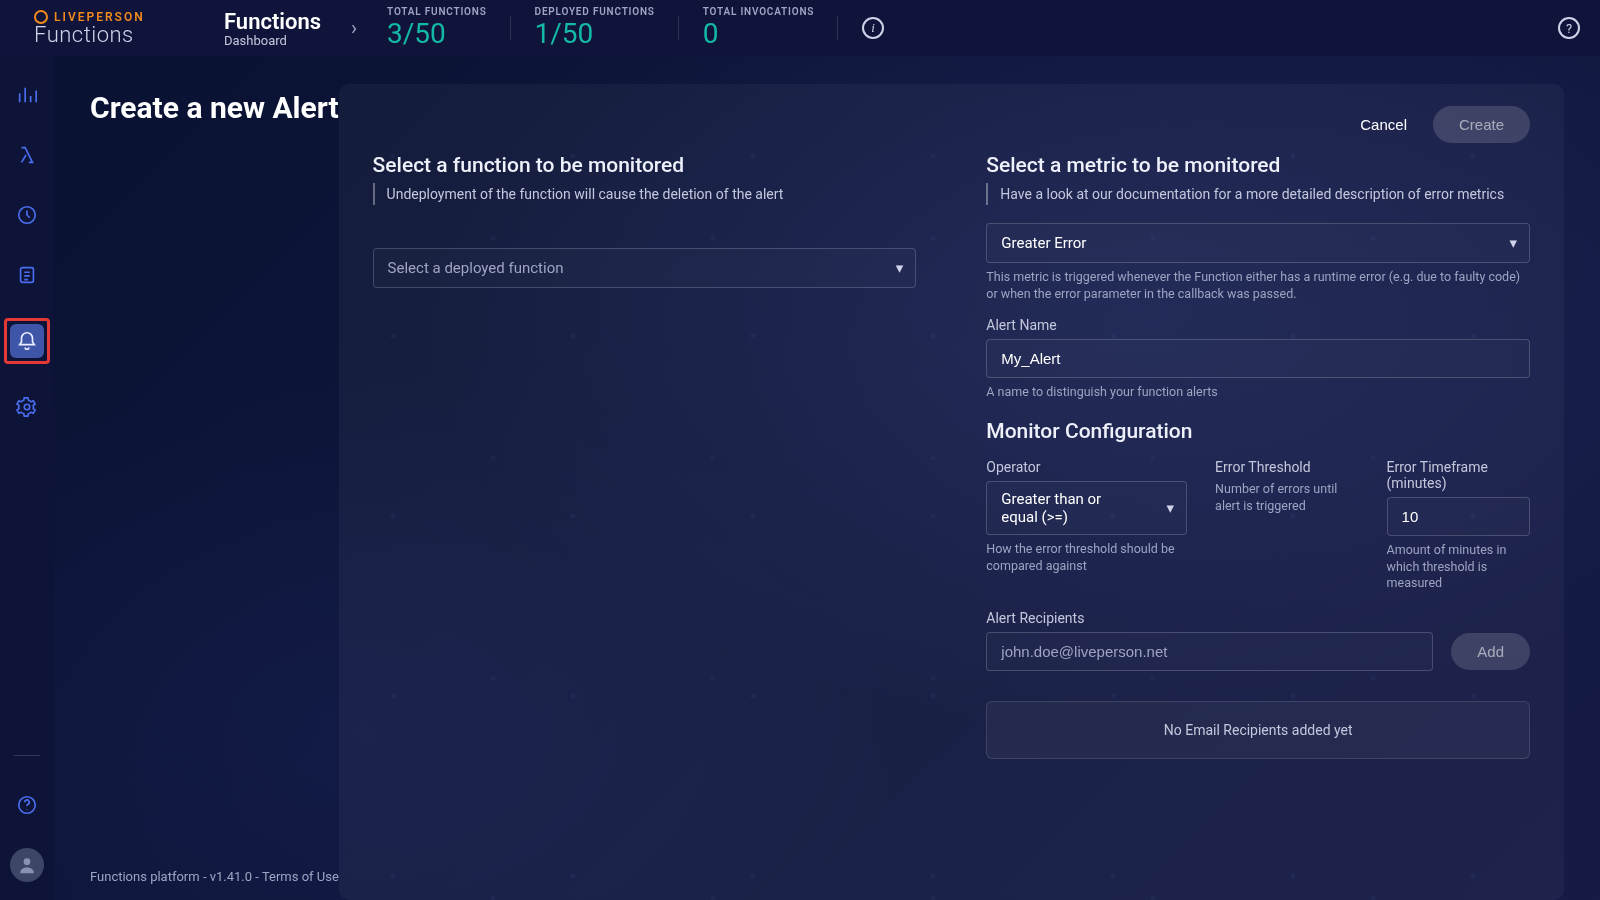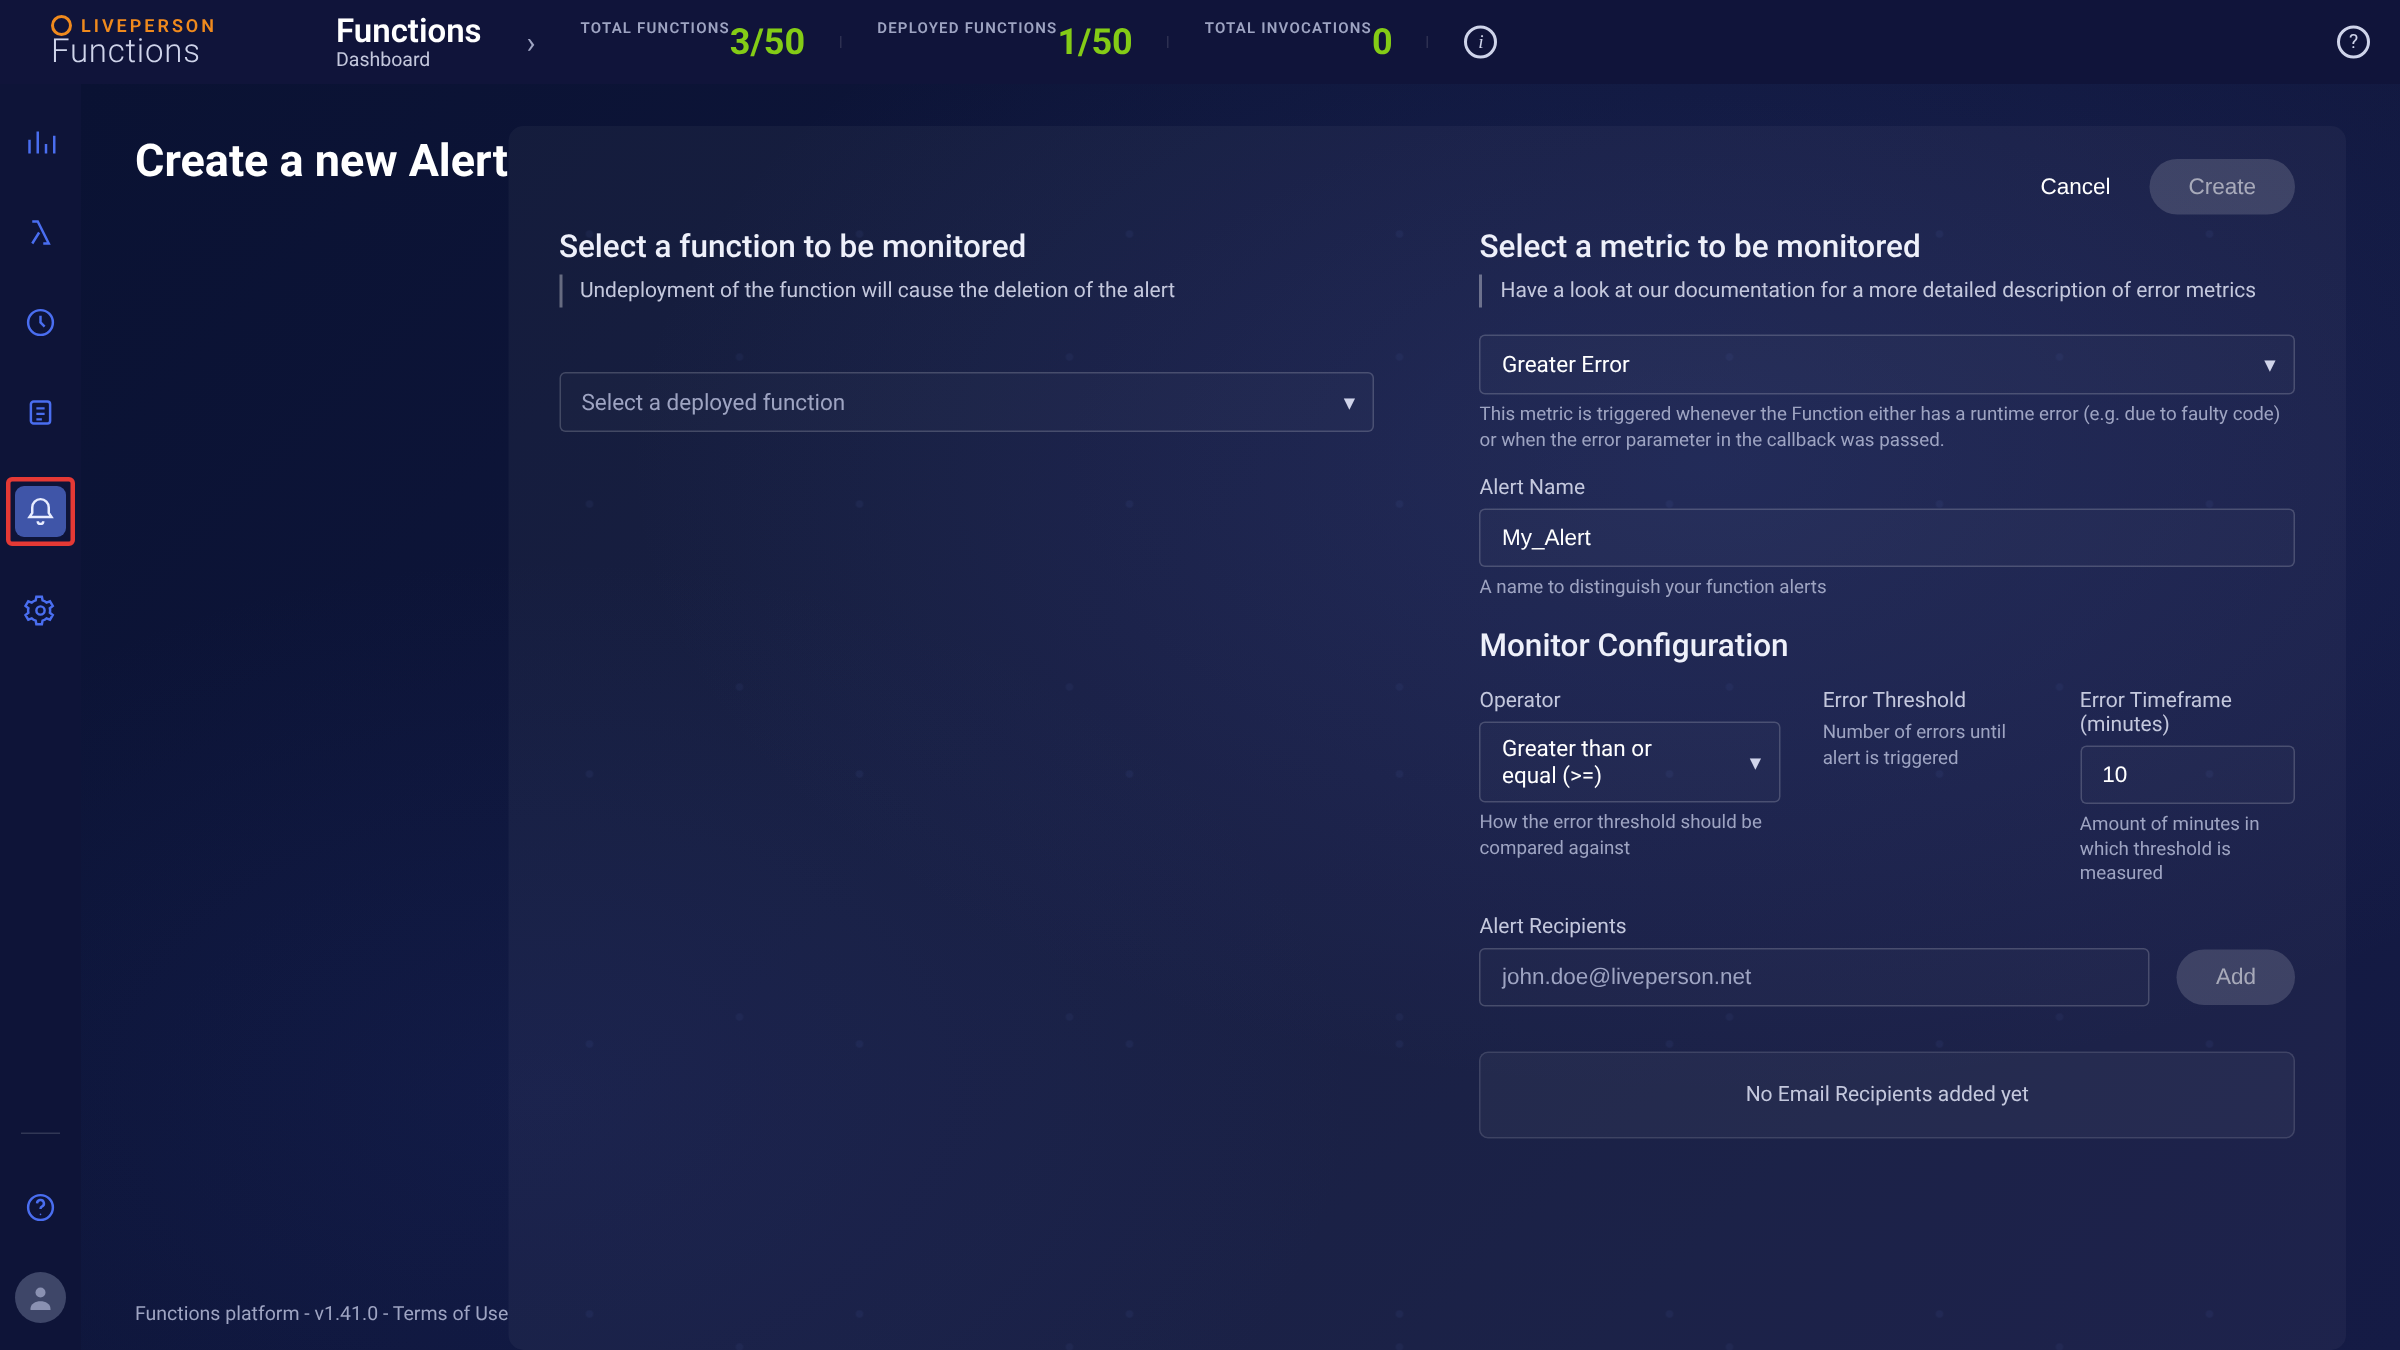--- a/index.html
+++ b/index.html
@@ -48,28 +48,28 @@
 
   .crumb{
     display:flex;flex-direction:column;justify-content:center;
     padding:0 24px;position:relative;
   }
   .crumb-title{font-size:22px;font-weight:600;color:#fff;}
   .crumb-sub{font-size:13px;color:var(--text-dim);margin-top:-1px;}
   .crumb-chevron{color:var(--text-dimmer);font-size:20px;padding:0 6px;align-self:center;}
 
   .metric{
-    display:flex;flex-direction:row;justify-content:center;
+    display:flex;flex-direction:column;justify-content:center;
     padding:0 24px;position:relative;
   }
   .metric:not(:last-of-type)::after{
     content:"";position:absolute;right:0;top:10px;bottom:10px;width:1px;background:rgba(255,255,255,0.12);
   }
   .metric-label{font-size:10px;letter-spacing:0.8px;color:var(--text-dimmer);font-weight:600;}
-  .metric-value{font-size:24px;color:#84cc16;font-weight:700;}
+  .metric-value{font-size:28px;color:#14b8a6;font-weight:400;}
 
   .topbar-spacer{flex:1;}
   .top-icon{width:22px;height:22px;border:2px solid #cfd4ea;border-radius:50%;display:flex;align-items:center;justify-content:center;font-size:13px;color:#cfd4ea;cursor:pointer;}
   .info-icon{margin-left:24px;font-style:italic;font-family:Georgia,serif;}
 
   
   .sidebar{
     position:absolute;left:0;top:56px;bottom:0;width:54px;
     background:var(--sidebar-bg);
     display:flex;flex-direction:column;align-items:center;

